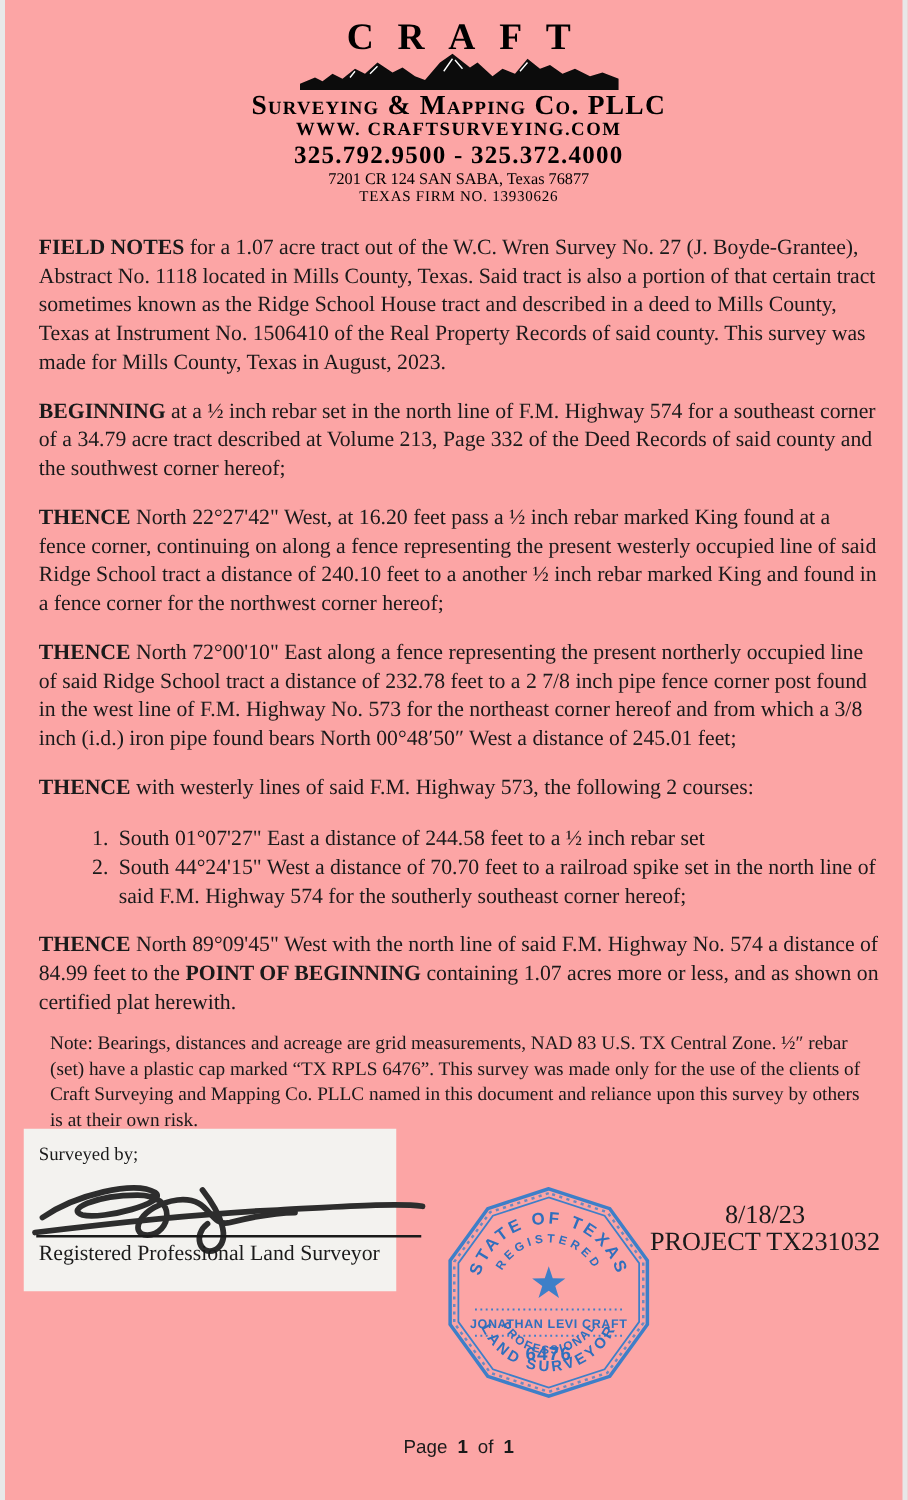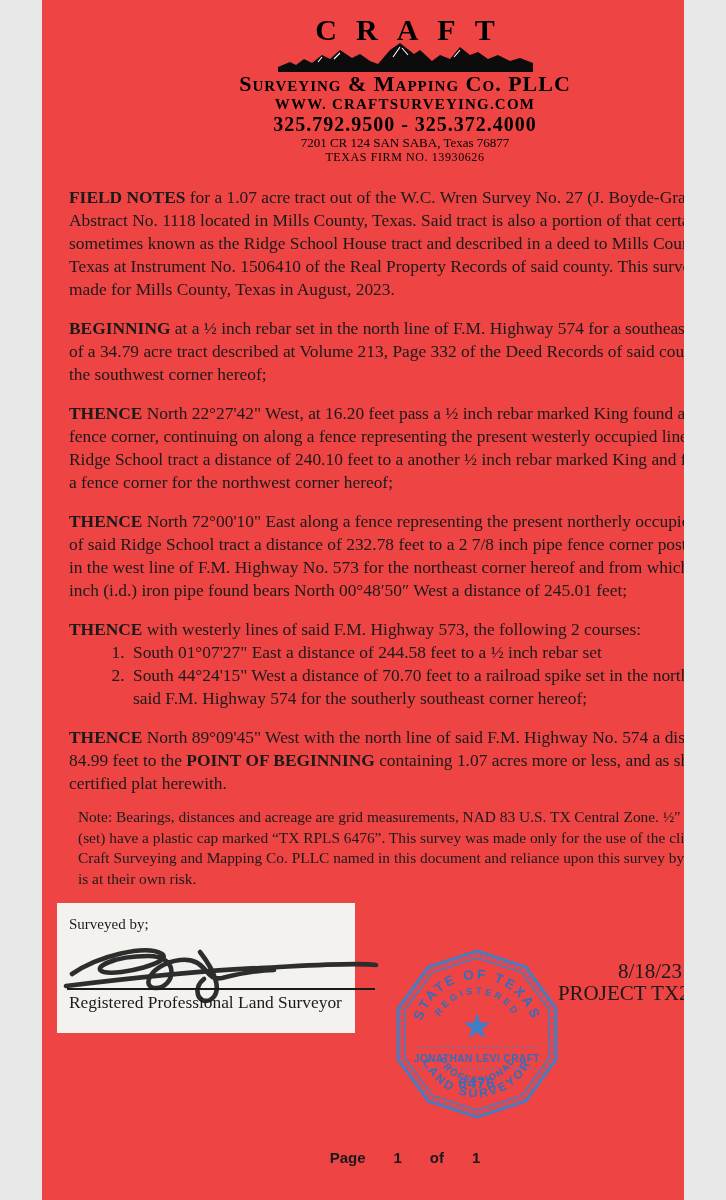--- a/index.html
+++ b/index.html
@@ -1,20 +1,20 @@
 <!DOCTYPE html>
 <html><head>
 <meta charset="utf-8">
 <style>
   html,body{margin:0;padding:0;background:#e8e8e8;}
   .page{
     position:relative;
-    width:642px;height:1200px;
+    width:718px;height:1200px;
     margin:0 auto;
-    background:#ef4444;
+    background:#fca5a5;
     font-family:"Liberation Serif","DejaVu Serif",serif;
     color:#1a1a1a;
     overflow:hidden;
   }
   
   .letterhead{position:absolute;top:14px;left:0;width:726px;text-align:center;color:#000;}
   .brand{
     font-size:30px;font-weight:bold;letter-spacing:19px;padding-left:19px;
     line-height:32px;
   }
@@ -26,21 +26,21 @@
   .website{font-weight:bold;font-size:15px;letter-spacing:1.2px;line-height:17px;}
   .phones{font-weight:bold;font-size:20px;letter-spacing:1px;line-height:22px;}
   .address{font-size:13px;line-height:15px;}
   .firm{font-size:12px;letter-spacing:.6px;line-height:14px;}
   
   .doc-body{
     position:absolute;top:186px;left:27px;width:673px;
     font-size:17.4px;line-height:23px;text-align:left;
   }
   .doc-body p{margin:0 0 16px 0;}
-  .doc-body p.intro{margin-bottom:0;}
+  .doc-body p.intro{margin-bottom:18px;}
   .doc-body b{font-weight:bold;}
   ol.courses{margin:0 0 16px 0;padding-left:60px;}
   ol.courses li{padding-left:4px;line-height:23px;}
   p.closing{margin-bottom:12px !important;}
   .survey-note{
     margin:0 0 0 9px;width:657px;
     font-size:15.4px;line-height:20.5px;
   }
   
   .scan-patch{position:absolute;left:15px;top:903px;width:298px;height:130px;background:#f3f2ef;}
@@ -49,21 +49,21 @@
   .sig-line{position:absolute;left:25px;top:988px;width:308px;height:1.5px;background:#1a1a1a;}
   .surveyor-title{position:absolute;left:27px;top:992px;font-size:17.4px;}
   
   .seal{position:absolute;left:350px;top:947px;}
   .project-block{position:absolute;left:515px;top:960px;width:186px;text-align:center;font-size:21px;line-height:22px;}
   
   .page-footer{
     position:absolute;left:0;top:1149px;width:726px;text-align:center;
     font-family:"Liberation Sans","DejaVu Sans",sans-serif;font-size:15px;color:#1a1a1a;
   }
-  .page-footer span, .page-footer b{margin:0 14px;font-weight:bold;}
+  .page-footer span, .page-footer b{margin:0 4px;}
   .seal text{font-family:"Liberation Sans","DejaVu Sans",sans-serif;font-weight:bold;fill:#2f6fbd;}
 </style>
 </head>
 <body>
 
 <div class="page">
 
   <header class="letterhead">
     <div class="brand">CRAFT</div>
     <svg class="mountains" width="255" height="30" viewBox="0 0 255 30">

